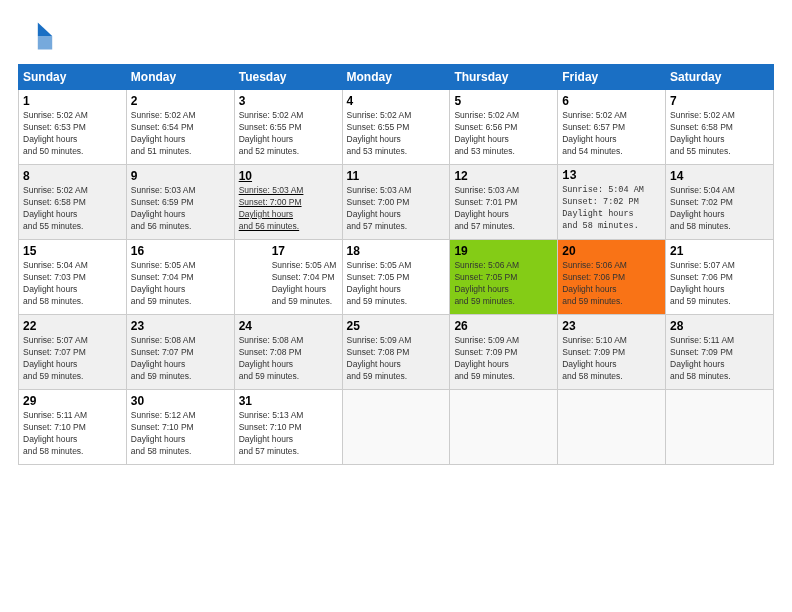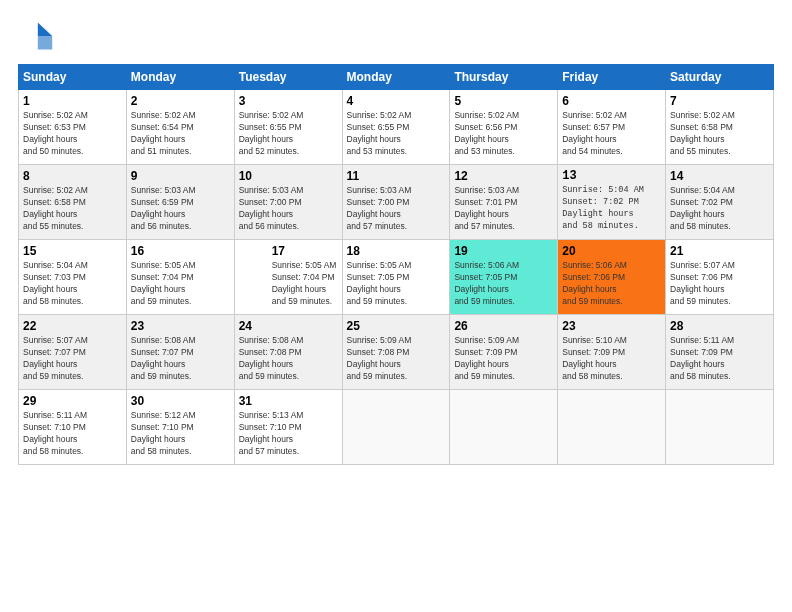--- a/index.html
+++ b/index.html
@@ -157,21 +157,21 @@
         </tr>
         <tr>
           <td style="background: rgb(240, 240, 240);">
             <span class="day-num">8</span>
             <div class="day-info">Sunrise: 5:02 AM<br>Sunset: 6:58 PM<br>Daylight hours<br>and 55 minutes.</div>
           </td>
           <td style="background: rgb(240, 240, 240);">
             <span class="day-num">9</span>
             <div class="day-info">Sunrise: 5:03 AM<br>Sunset: 6:59 PM<br>Daylight hours<br>and 56 minutes.</div>
           </td>
-          <td style="background: rgb(240, 240, 240);">
+          <td style="background: rgb(240, 240, 240); text-decoration: underline;">
             <span class="day-num">10</span>
             <div class="day-info">Sunrise: 5:03 AM<br>Sunset: 7:00 PM<br>Daylight hours<br>and 56 minutes.</div>
           </td>
           <td style="background: rgb(240, 240, 240);">
             <span class="day-num">11</span>
             <div class="day-info">Sunrise: 5:03 AM<br>Sunset: 7:00 PM<br>Daylight hours<br>and 57 minutes.</div>
           </td>
           <td style="background: rgb(240, 240, 240);">
             <span class="day-num">12</span>
             <div class="day-info">Sunrise: 5:03 AM<br>Sunset: 7:01 PM<br>Daylight hours<br>and 57 minutes.</div>
@@ -195,21 +195,21 @@
             <div class="day-info">Sunrise: 5:05 AM<br>Sunset: 7:04 PM<br>Daylight hours<br>and 59 minutes.</div>
           </td>
           <td style="background: rgb(255, 255, 255); padding-left: 37px;">
             <span class="day-num">17</span>
             <div class="day-info">Sunrise: 5:05 AM<br>Sunset: 7:04 PM<br>Daylight hours<br>and 59 minutes.</div>
           </td>
           <td style="background: rgb(255, 255, 255);">
             <span class="day-num">18</span>
             <div class="day-info">Sunrise: 5:05 AM<br>Sunset: 7:05 PM<br>Daylight hours<br>and 59 minutes.</div>
           </td>
-          <td style="background: #5eead4; margin-top: 48px;">
+          <td style="background: #84cc16; margin-top: 48px;">
             <span class="day-num">19</span>
             <div class="day-info">Sunrise: 5:06 AM<br>Sunset: 7:05 PM<br>Daylight hours<br>and 59 minutes.</div>
           </td>
           <td style="background: #f97316;">
             <span class="day-num">20</span>
             <div class="day-info">Sunrise: 5:06 AM<br>Sunset: 7:06 PM<br>Daylight hours<br>and 59 minutes.</div>
           </td>
           <td style="background: rgb(255, 255, 255);">
             <span class="day-num">21</span>
             <div class="day-info">Sunrise: 5:07 AM<br>Sunset: 7:06 PM<br>Daylight hours<br>and 59 minutes.</div>

